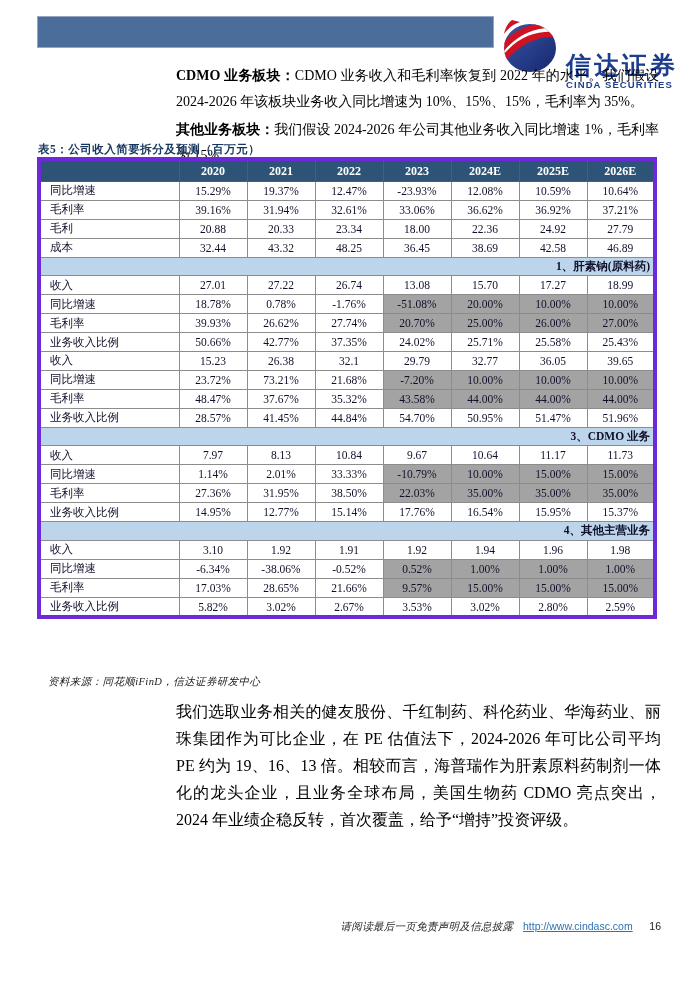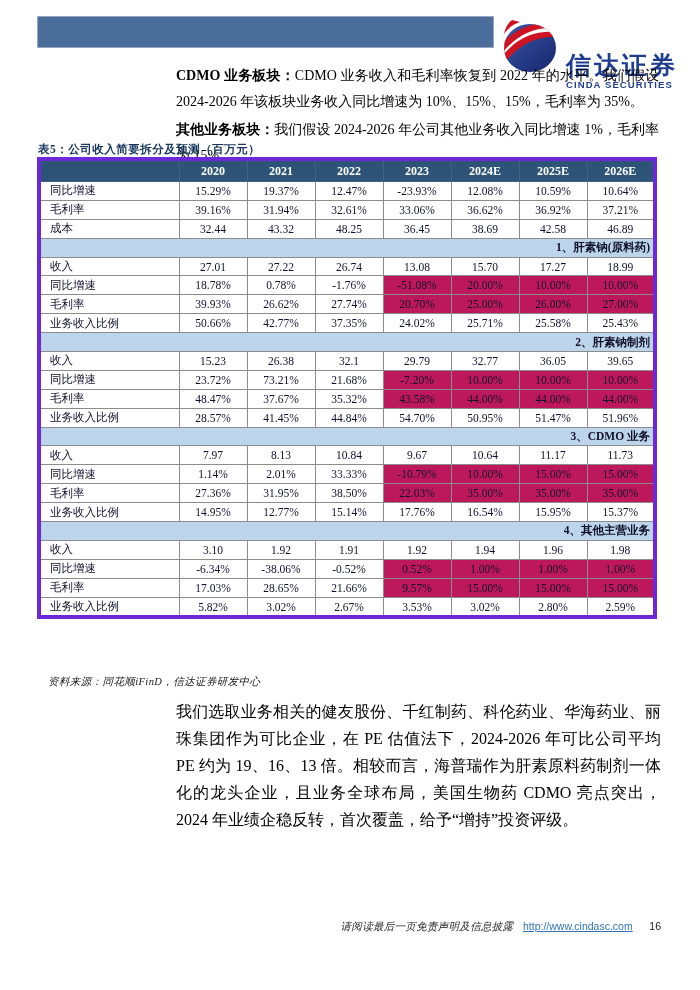--- a/index.html
+++ b/index.html
@@ -45,21 +45,21 @@
   table.fin td{
     border:1px solid #8c8c8c;height:17.9px;padding:0 3px;text-align:center;
     overflow:hidden;white-space:nowrap;
   }
   table.fin{border:4px solid #6d28d9;}
   table.fin td.lbl{text-align:left;padding-left:9px;}
   table.fin td.sec{
     background:#bcd5ea;text-align:right;padding-left:9px;font-weight:bold;
   }
   table.fin td.spanrow{text-align:left;padding-left:9px;}
-  table.fin td.hl{background:#be185d;}
+  table.fin td.hl{background:#a3a3a3;}
   .source-note{
     position:absolute;left:48px;top:675px;
     font-style:italic;font-size:10.5px;color:#1a1a1a;letter-spacing:.4px;
   }
   .closing{
     position:absolute;left:176px;top:698px;width:485px;
     font-size:16px;line-height:27px;text-align:justify;color:#000;
   }
   .footer{
     position:absolute;top:920px;left:0px;width:661px;text-align:right;
@@ -151,20 +151,30 @@
         <td class="lbl">毛利率</td>
         <td>39.16%</td>
         <td>31.94%</td>
         <td>32.61%</td>
         <td>33.06%</td>
         <td>36.62%</td>
         <td>36.92%</td>
         <td>37.21%</td>
       </tr>
       <tr>
+        <td class="lbl">毛利</td>
+        <td>20.88</td>
+        <td>20.33</td>
+        <td>23.34</td>
+        <td>18.00</td>
+        <td>22.36</td>
+        <td>24.92</td>
+        <td>27.79</td>
+      </tr>
+      <tr>
         <td class="lbl">成本</td>
         <td>32.44</td>
         <td>43.32</td>
         <td>48.25</td>
         <td>36.45</td>
         <td>38.69</td>
         <td>42.58</td>
         <td>46.89</td>
       </tr>
       <tr>
@@ -204,23 +214,20 @@
         <td class="lbl">业务收入比例</td>
         <td>50.66%</td>
         <td>42.77%</td>
         <td>37.35%</td>
         <td>24.02%</td>
         <td>25.71%</td>
         <td>25.58%</td>
         <td>25.43%</td>
       </tr>
       <tr>
-        <td colspan="8" class="sec">2、肝素钠制剂</td>
-      </tr>
-      <tr>
         <td class="lbl">收入</td>
         <td>15.23</td>
         <td>26.38</td>
         <td>32.1</td>
         <td>29.79</td>
         <td>32.77</td>
         <td>36.05</td>
         <td>39.65</td>
       </tr>
       <tr>

